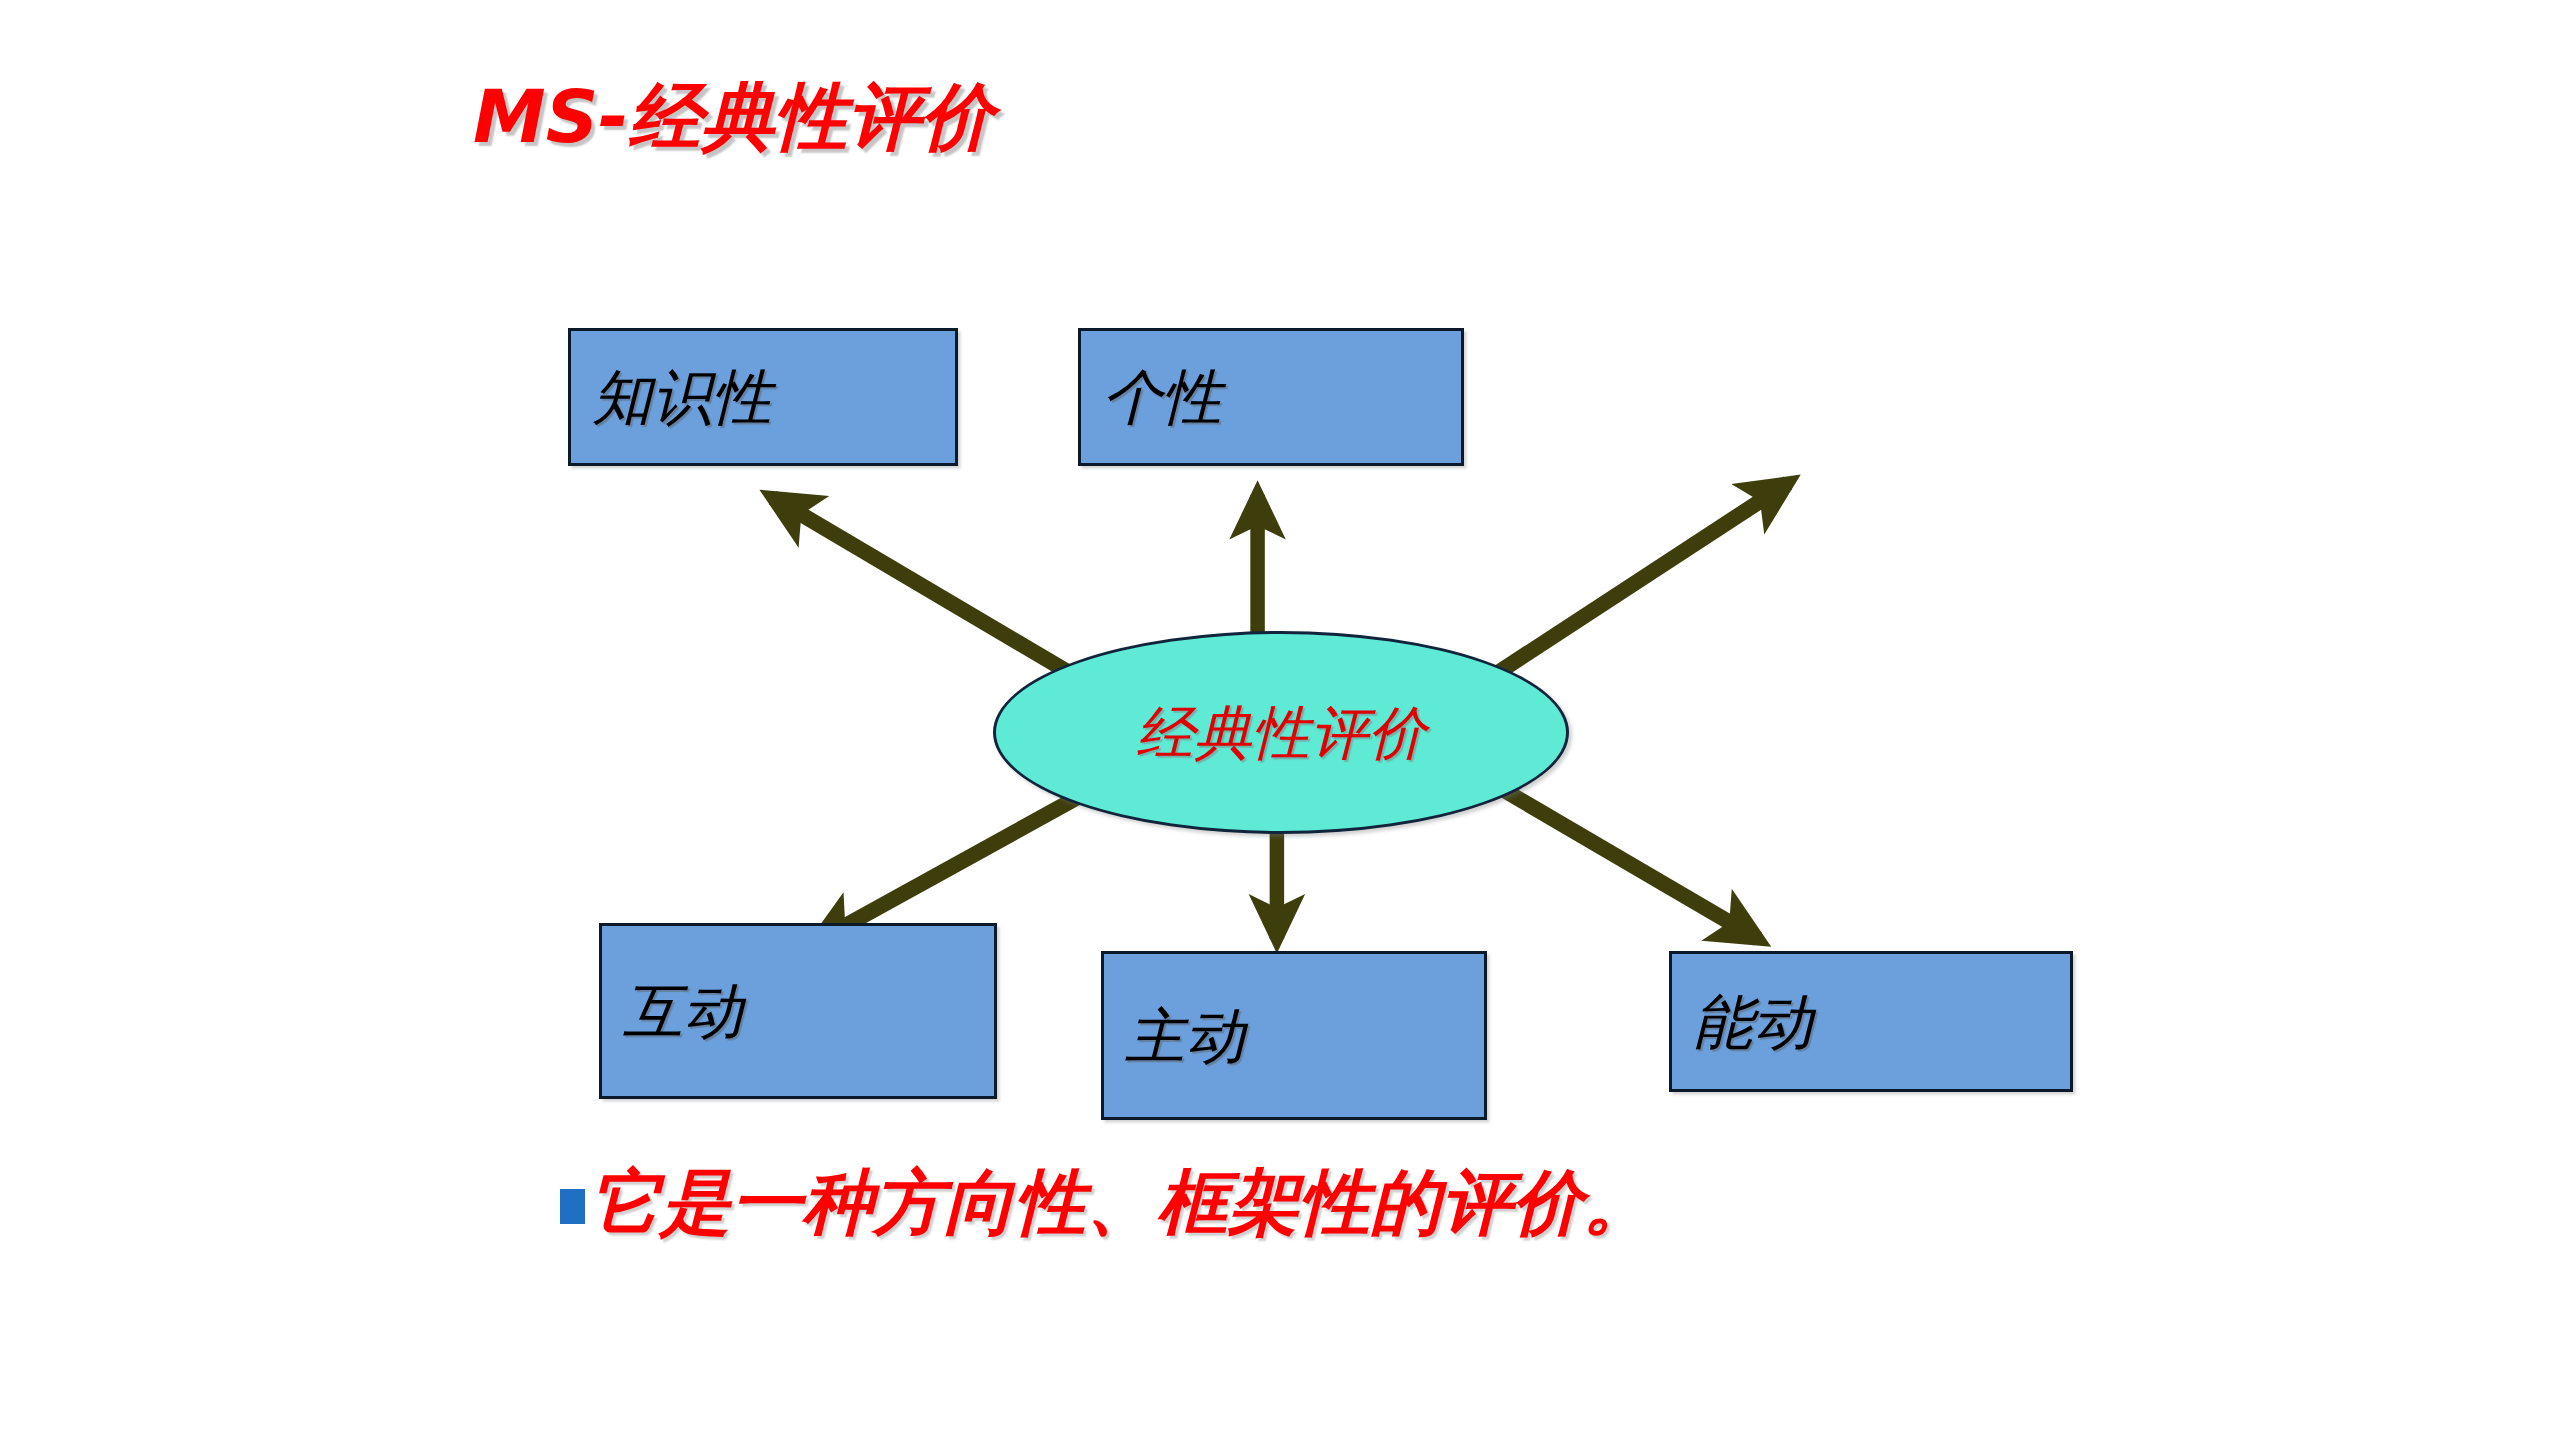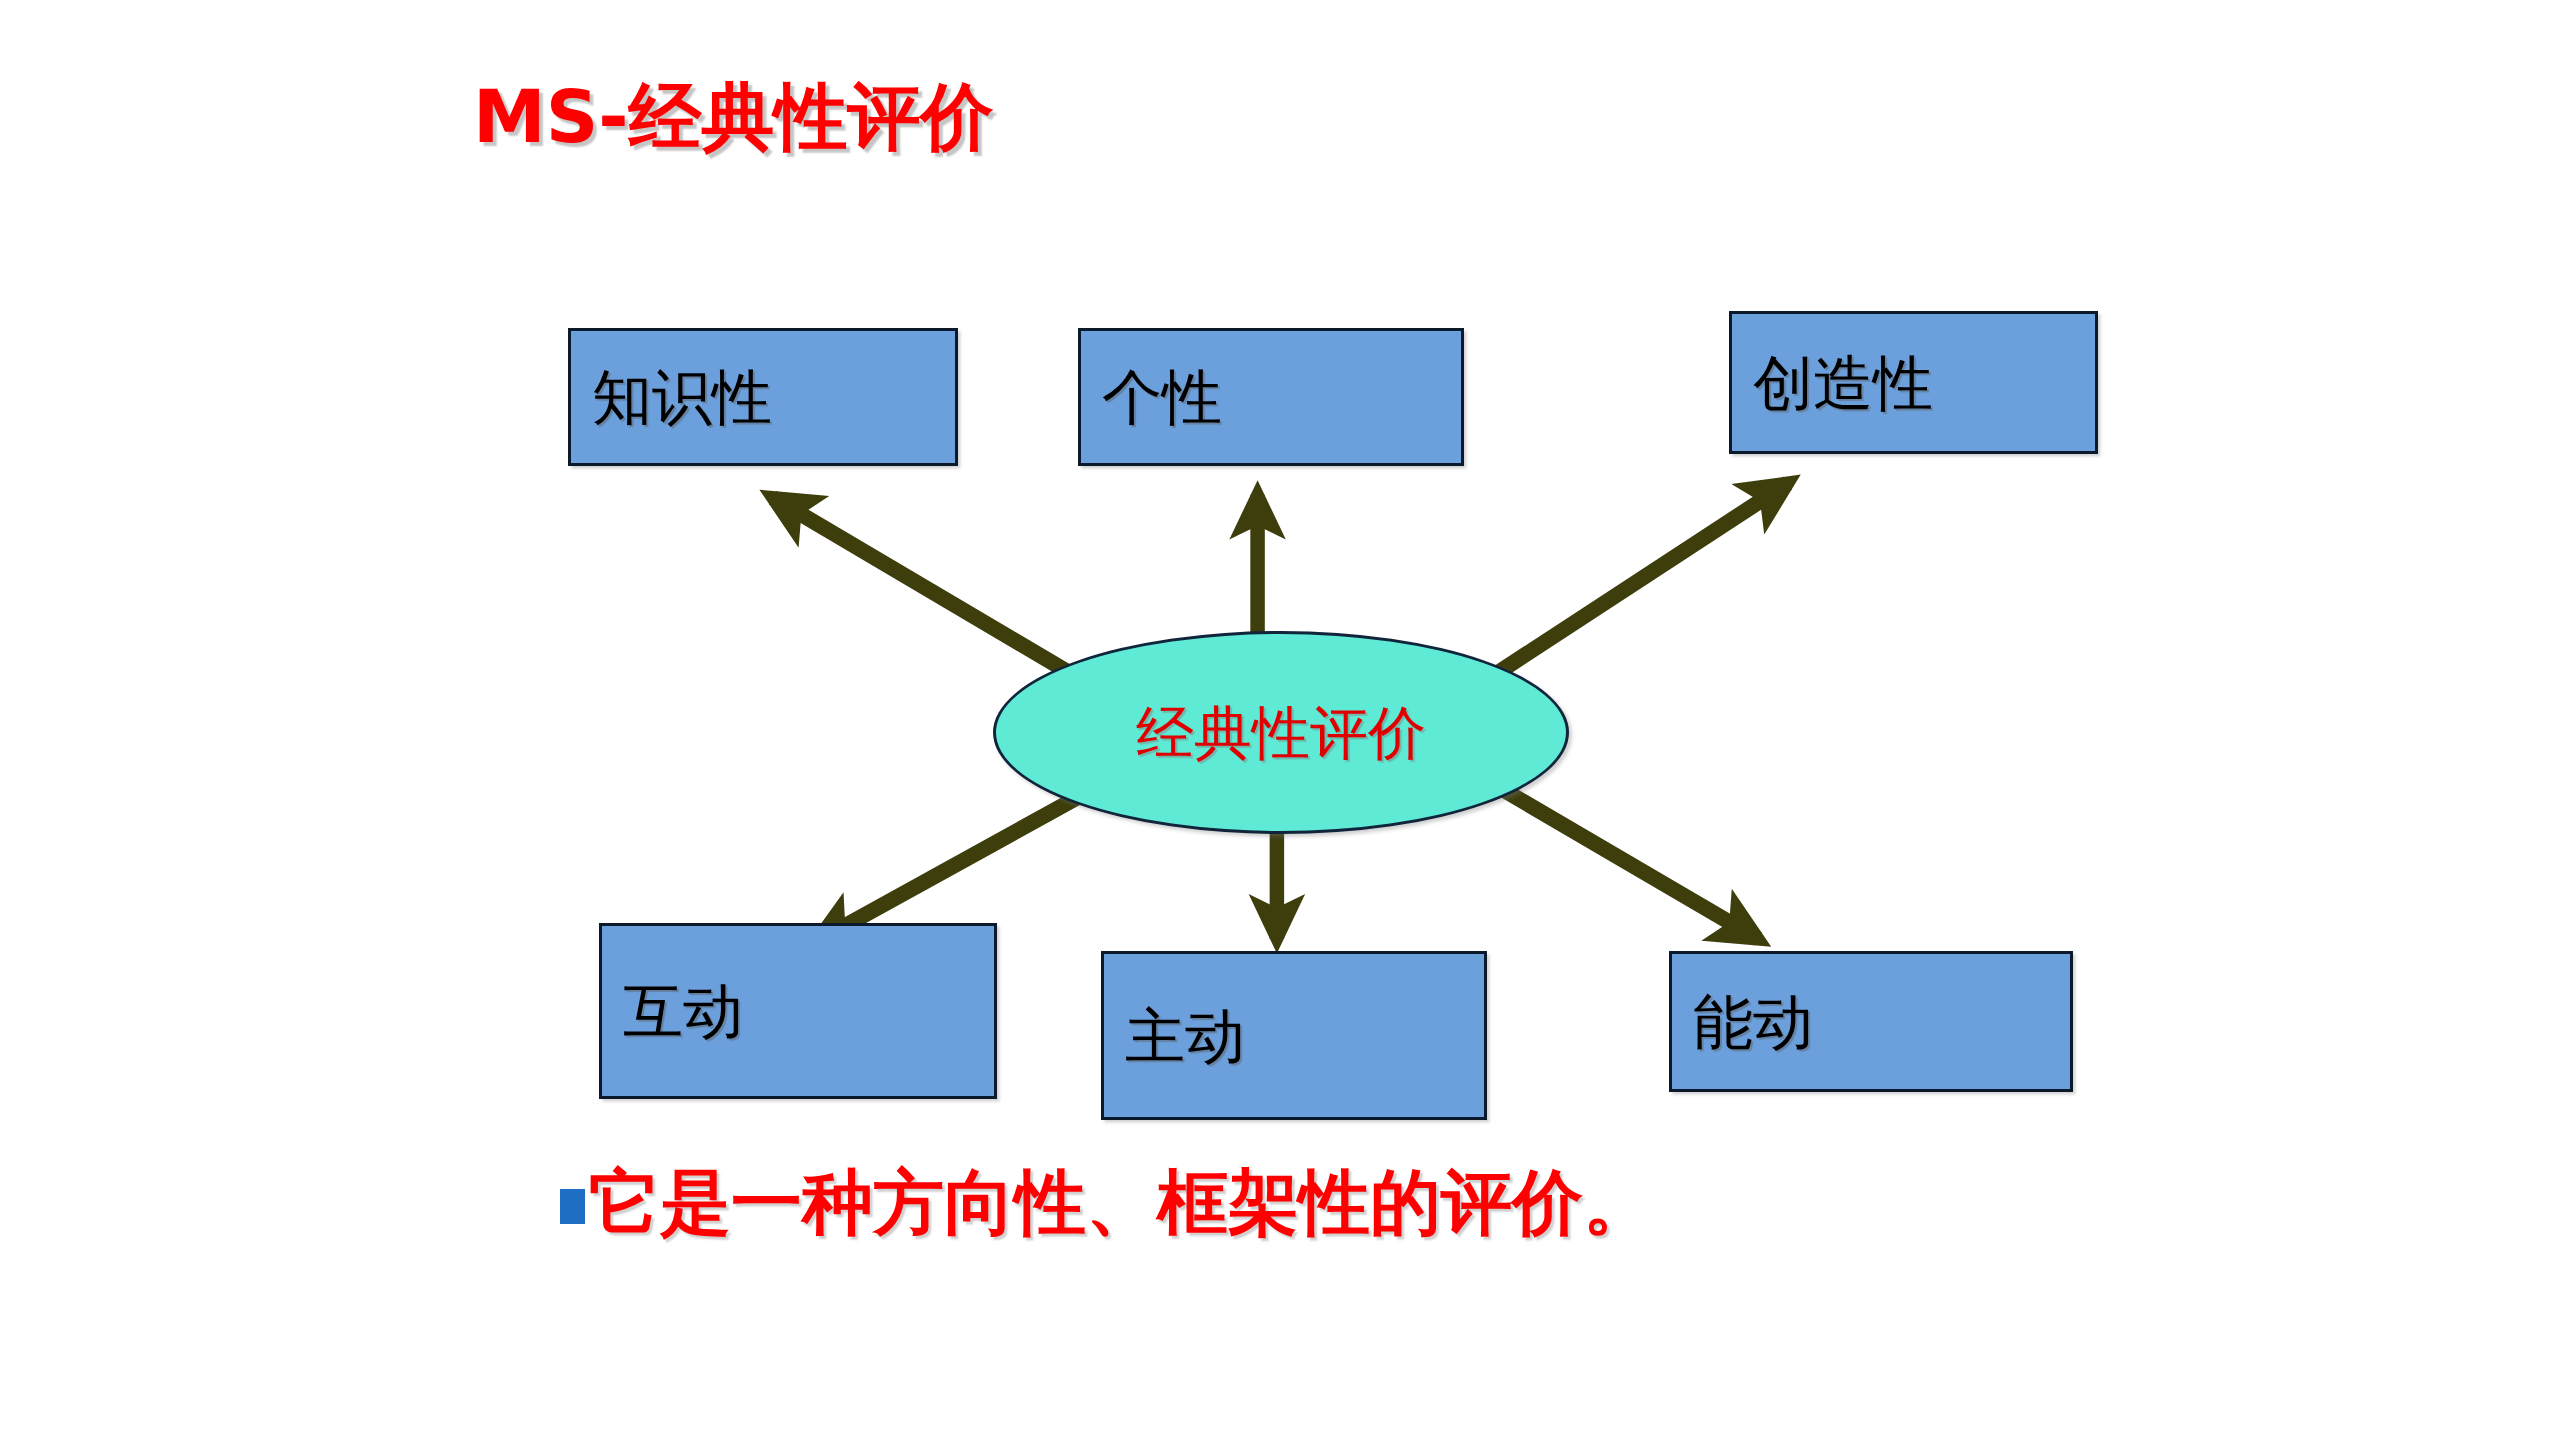--- a/index.html
+++ b/index.html
@@ -16,20 +16,21 @@
     font-family: "DejaVu Sans", "Liberation Sans", sans-serif;
   }
 
   .slide {
     position: absolute;
     left: 0;
     top: 0;
     width: 2576px;
     height: 1450px;
     background: #ffffff;
+    font-style: italic;
   }
 
   
   .slide-title {
     position: absolute;
     left: 473px;
     top: 80px;
     font-size: 73px;
     line-height: 1.0;
     font-weight: 700;
@@ -167,23 +168,20 @@
     </svg>
 
     <div class="node-box" id="box-zhishixing">
       <span class="node-label">知识性</span>
     </div>
 
     <div class="node-box" id="box-gexing">
       <span class="node-label">个性</span>
     </div>
 
-    <div class="node-box" id="box-chuangzao">
-      <span class="node-label">创造性</span>
-    </div>
 
     <div id="center-ellipse">
       <span class="ellipse-label">经典性评价</span>
     </div>
 
     <div class="node-box" id="box-hudong">
       <span class="node-label">互动</span>
     </div>
 
     <div class="node-box" id="box-zhudong">

